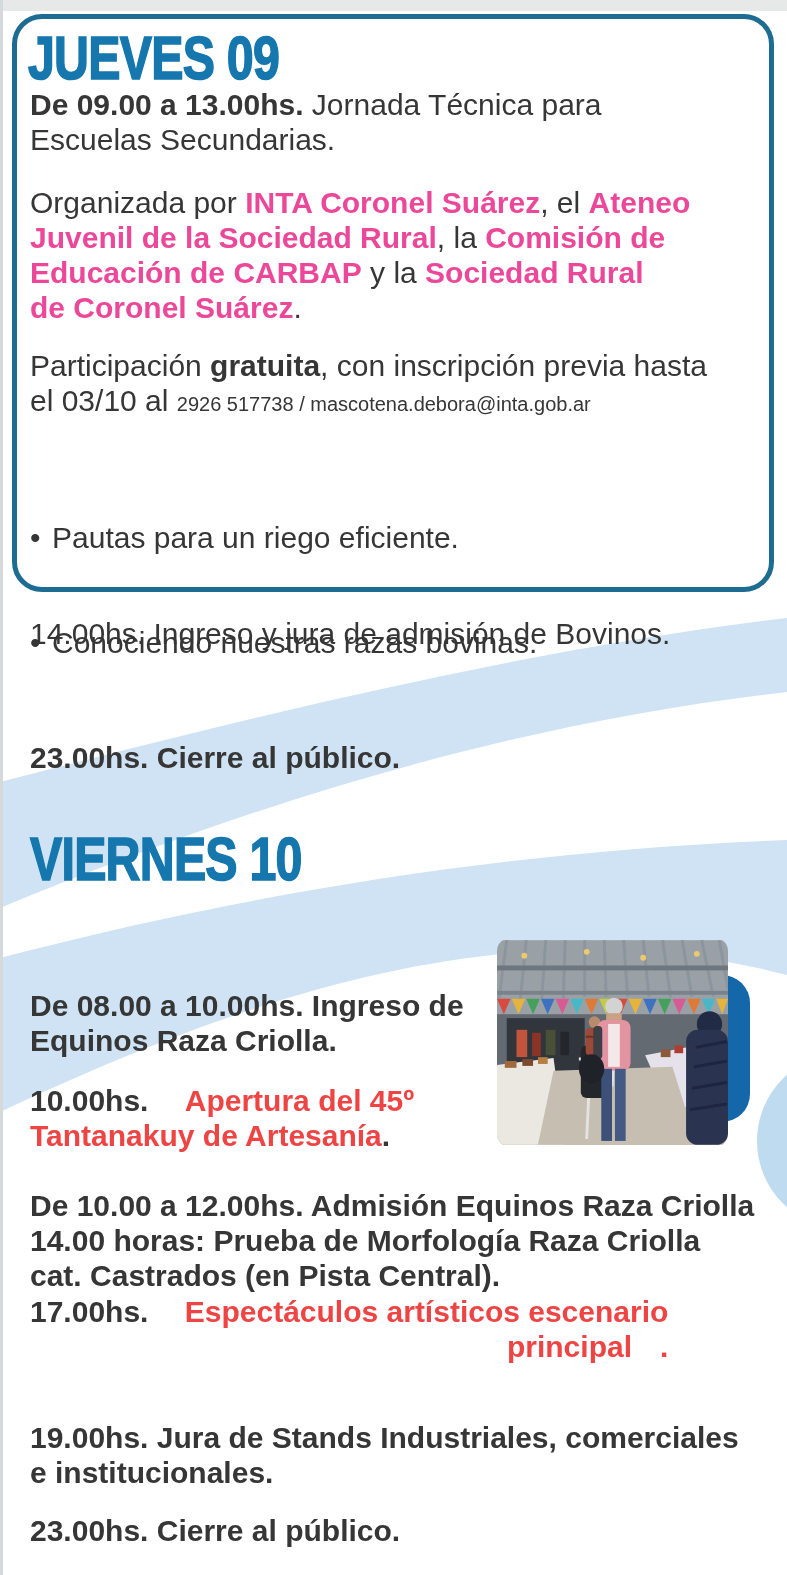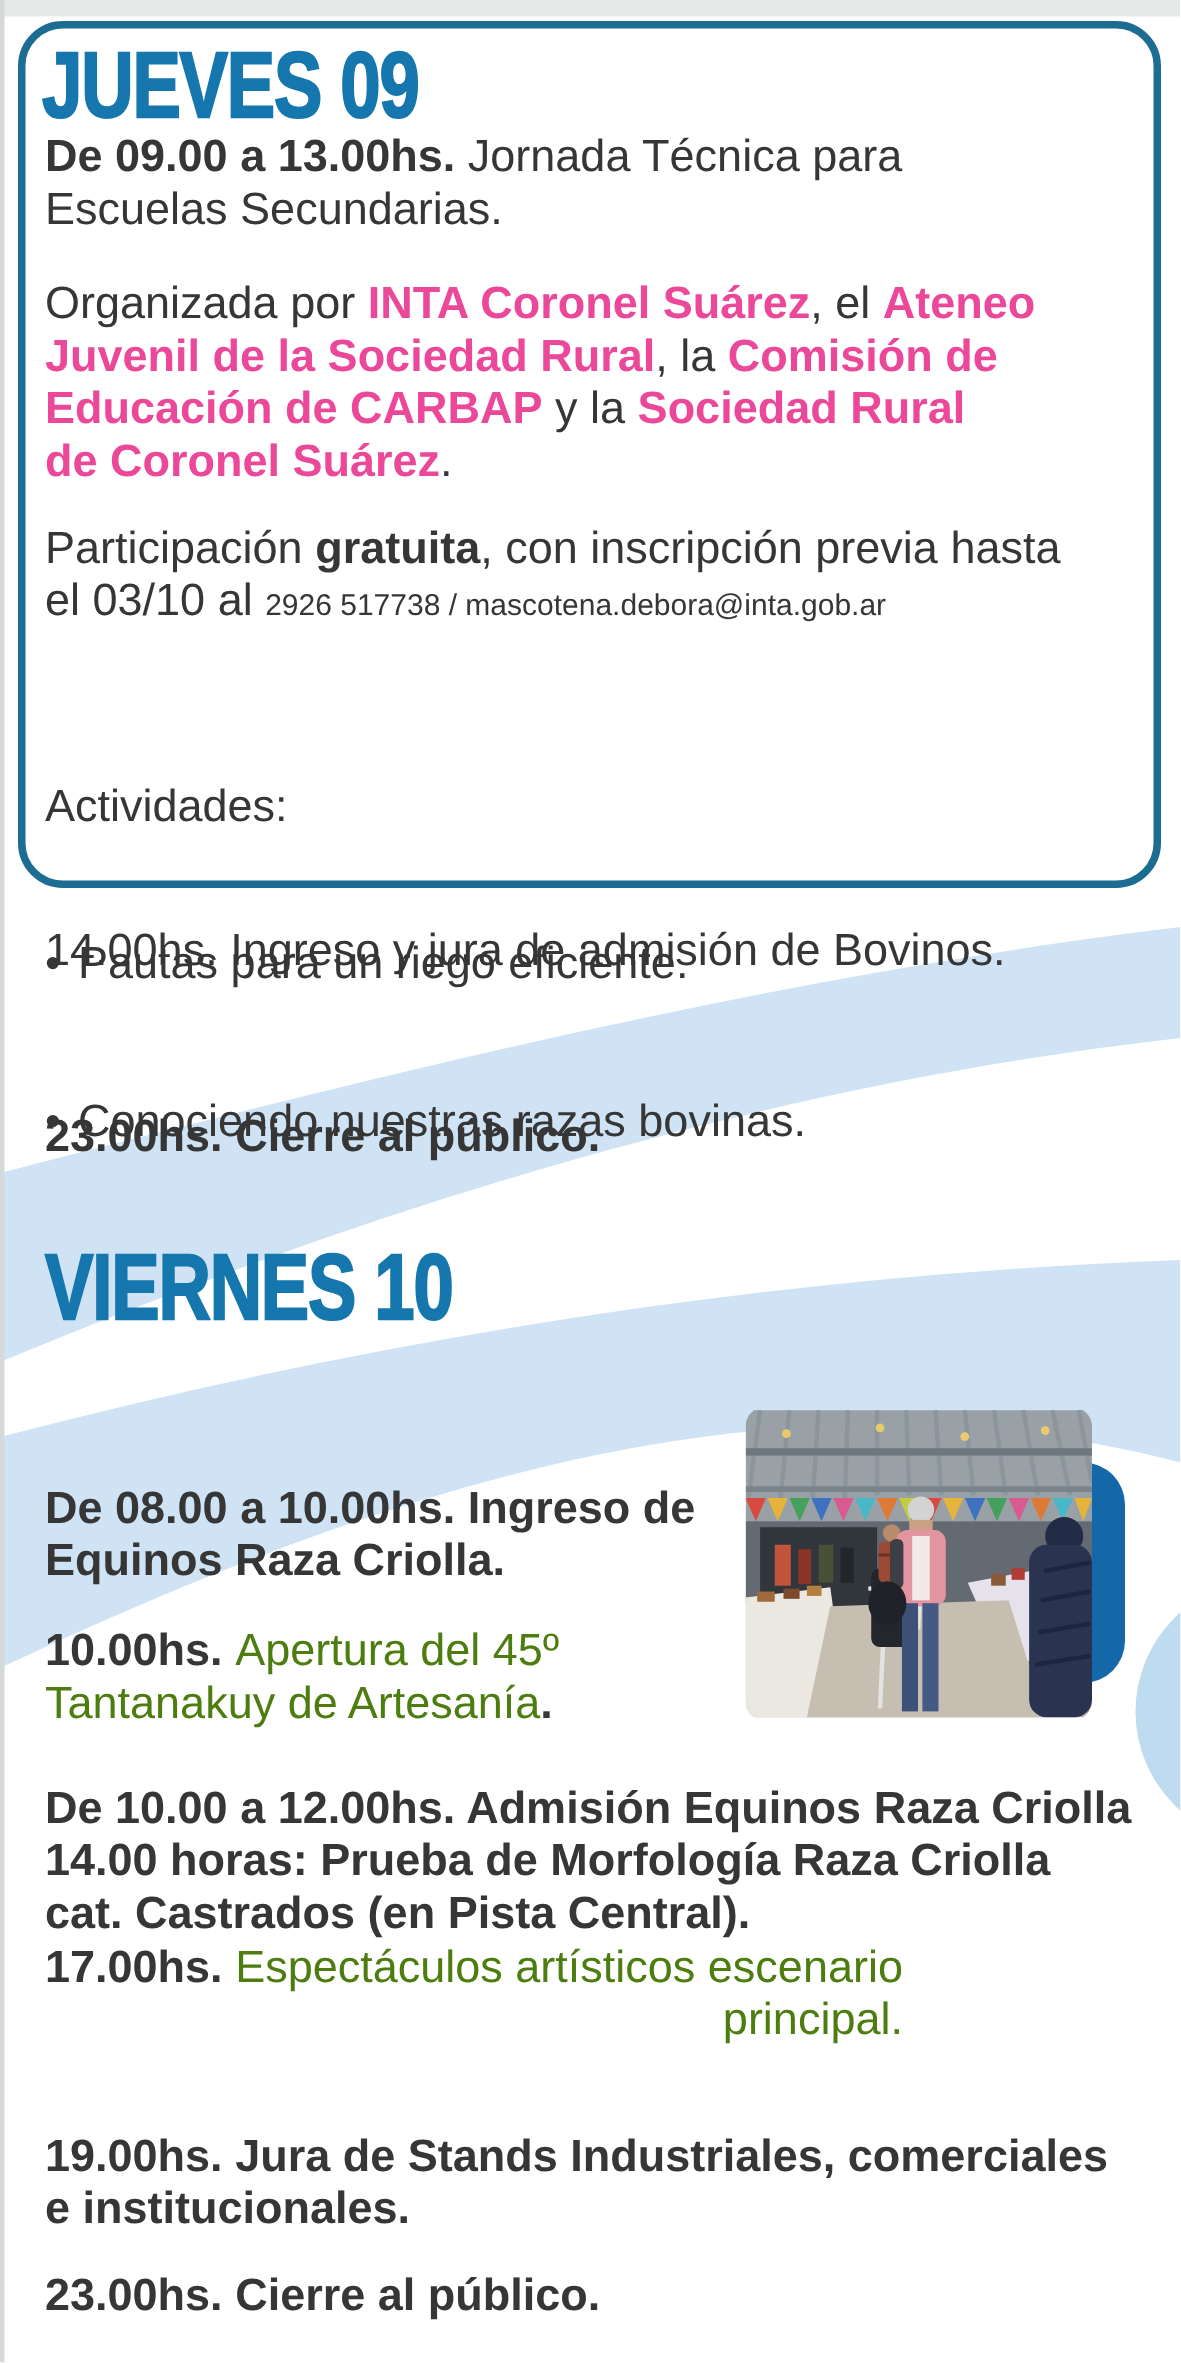--- a/index.html
+++ b/index.html
@@ -3,21 +3,21 @@
 <meta charset="utf-8">
 <style>
   html,body{margin:0;padding:0;background:#ffffff;}
   #canvas{
     position:relative;width:787px;height:1575px;overflow:hidden;
     background:#ffffff;font-family:"Liberation Sans",sans-serif;
   }
   .t{position:absolute;white-space:pre;font-size:30px;line-height:35px;color:#363636;}
   .b{font-weight:bold;}
   .blue{color:#ec4899;font-weight:bold;}
-  .accent{color:#4d7c0f;font-weight:normal;}
+  .accent{color:#ef4444;font-weight:bold;margin-left:28px;}
   .small{font-size:20px;}
   .h1{position:absolute;}
   .condense{display:inline-block;transform:scaleX(0.78);transform-origin:0 0;
     font-size:62px;line-height:62px;font-weight:bold;color:#1577ad;
     letter-spacing:-1px;-webkit-text-stroke:1.6px #1577ad;white-space:pre;}
   #jueves-box{
     position:absolute;left:12px;top:14px;width:762px;height:578px;
     border:5px solid #1d6c92;border-radius:30px;background:#ffffff;box-sizing:border-box;
   }
   .bullet-line span.dot{display:inline-block;width:22px;}
@@ -52,21 +52,20 @@
 
     <div class="t" style="left:13px;top:166px;"><span>Organizada por </span><span class="blue">INTA Coronel Suárez</span><span>, el </span><span class="blue">Ateneo
 Juvenil de la Sociedad Rural</span><span>, la </span><span class="blue">Comisión de
 Educación de CARBAP</span><span> y la </span><span class="blue">Sociedad Rural
 de Coronel Suárez</span><span>.</span></div>
 
     <div class="t" style="left:13px;top:329px;"><span>Participación </span><span class="b">gratuita</span><span>, con inscripción previa hasta
 el 03/10 al </span><span class="small">2926 517738 / mascotena.debora@inta.gob.ar</span></div>
 
     <div class="t" style="left:13px;top:431px;">
-      <div>Actividades:</div>
       <div class="bullet-line"><span class="dot">•</span><span>Pautas para un riego eficiente.</span></div>
       <div class="bullet-line"><span class="dot">•</span><span>Conociendo nuestras razas bovinas.</span></div>
     </div>
   </div>
 
   <div class="t" style="left:30px;top:616px;">14.00hs. Ingreso y jura de admisión de Bovinos.</div>
   <div class="t b" style="left:30px;top:740px;">23.00hs. Cierre al público.</div>
 
   <div class="h1" style="left:30px;top:828px;">
     <span class="condense">VIERNES 10</span>

